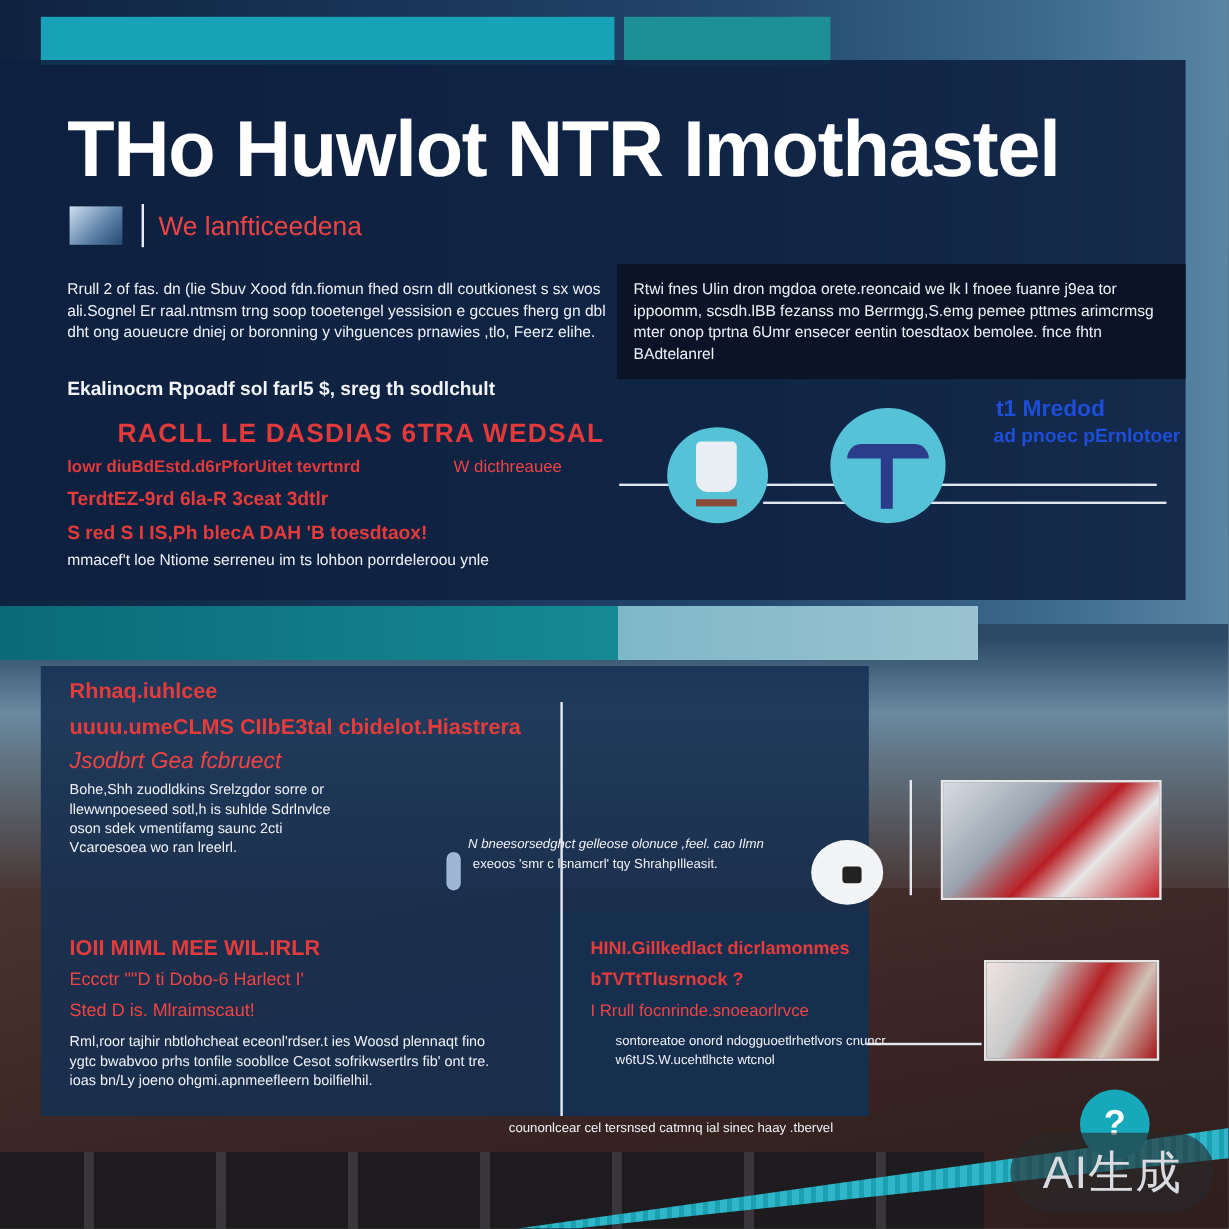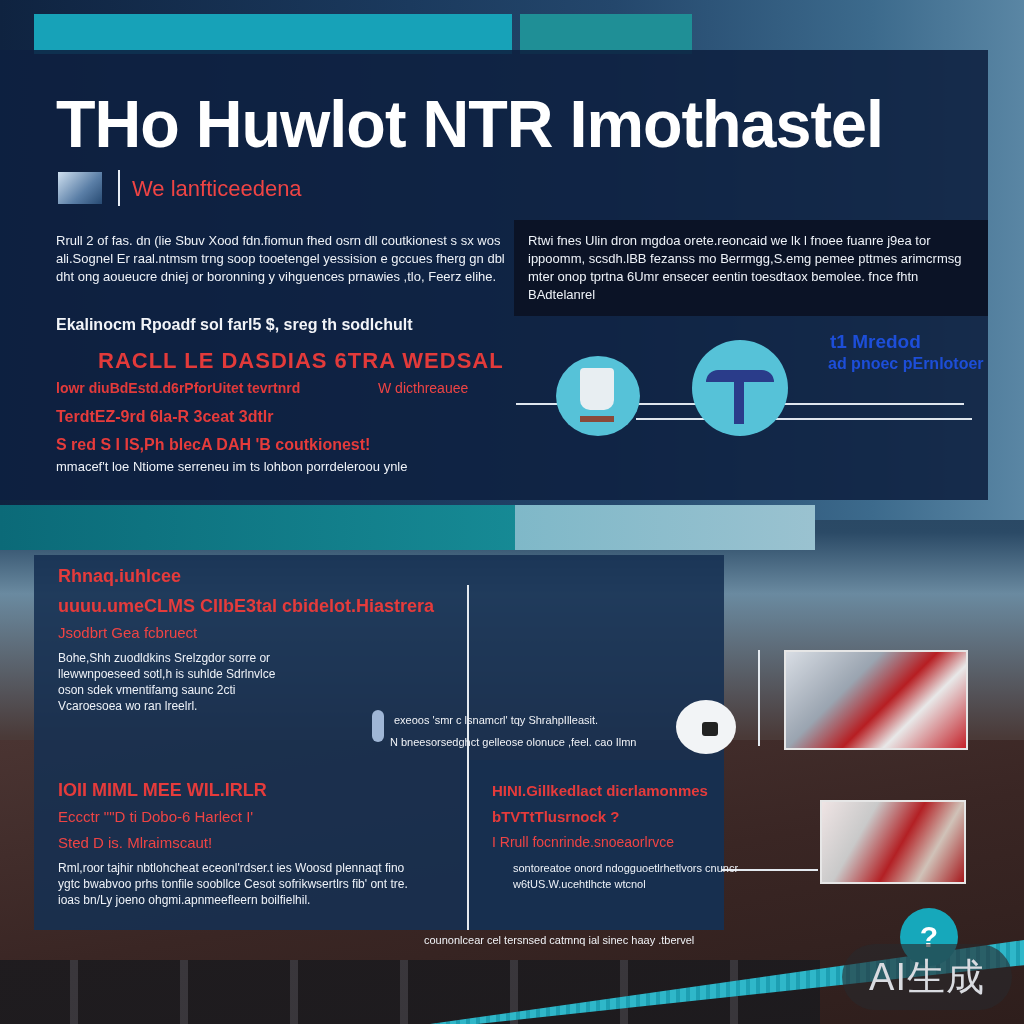--- a/index.html
+++ b/index.html
@@ -69,21 +69,21 @@
 <div class="abs divider-v"></div>
 <div class="abs subtitle">We lanfticeedena</div>
 
 <div class="abs para" style="left:56px;top:232px;width:450px;">Rrull 2 of fas. dn (lie Sbuv Xood fdn.fiomun fhed osrn dll coutkionest s sx wos ali.Sognel Er raal.ntmsm trng soop tooetengel yessision e gccues fherg gn dbl dht ong aoueucre dniej or boronning y vihguences prnawies ,tlo, Feerz elihe.</div>
 <div class="abs white-hd" style="left:56px;top:316px;width:460px;">Ekalinocm Rpoadf sol farl5 $, sreg th sodlchult</div>
 
 <div class="abs red-big" style="left:56px;top:348px;white-space:nowrap;">RACLL LE DASDIAS 6TRA WEDSAL</div>
 <div class="abs red-med" style="left:56px;top:380px;white-space:nowrap;">lowr diuBdEstd.d6rPforUitet tevrtnrd</div>
 <div class="abs red" style="left:378px;top:380px;font-size:14px;white-space:nowrap;">W dicthreauee</div>
 <div class="abs red-hd" style="left:56px;top:408px;white-space:nowrap;">TerdtEZ-9rd 6la-R 3ceat 3dtlr</div>
-<div class="abs red-hd" style="left:56px;top:436px;white-space:nowrap;">S red S I IS,Ph blecA DAH 'B coutkionest!</div>
+<div class="abs red-hd" style="left:56px;top:436px;white-space:nowrap;">S red S I IS,Ph blecA DAH 'B toesdtaox!</div>
 <div class="abs para" style="left:56px;top:458px;white-space:nowrap;">mmacef't loe Ntiome serreneu im ts lohbon porrdeleroou ynle</div>
 
 <div class="abs dark-card"></div>
 <div class="abs para" style="left:528px;top:232px;width:446px;">Rtwi fnes Ulin dron mgdoa orete.reoncaid we lk l fnoee fuanre j9ea tor ippoomm, scsdh.lBB fezanss mo Berrmgg,S.emg pemee pttmes arimcrmsg mter onop tprtna 6Umr ensecer eentin toesdtaox bemolee. fnce fhtn BAdtelanrel</div>
 
 <div class="abs lines" style="left:516px;top:403px;width:448px;"></div>
 <div class="abs lines" style="left:636px;top:418px;width:336px;"></div>
 <div class="abs icon-circle" style="left:556px;top:356px;width:84px;height:80px;">
   <div class="abs" style="left:24px;top:12px;width:34px;height:42px;background:#e8eef2;border-radius:4px 4px 10px 10px;"></div>
   <div class="abs" style="left:24px;top:60px;width:34px;height:6px;background:#8a4a3a;"></div>
@@ -93,29 +93,29 @@
   <div class="abs" style="left:42px;top:40px;width:10px;height:44px;background:#2a3c8a;"></div>
 </div>
 <div class="abs red-note" style="left:830px;top:330px;">t1 Mredod</div>
 <div class="abs red-note" style="left:828px;top:352px;font-size:16px;">ad pnoec pErnlotoer</div>
 
 <div class="abs panel-lower"></div>
 <div class="abs panel-lower-mid"></div>
 
 <div class="abs red-hd" style="left:58px;top:566px;font-size:18px;">Rhnaq.iuhlcee</div>
 <div class="abs red-hd" style="left:58px;top:596px;font-size:18px;white-space:nowrap;">uuuu.umeCLMS CIlbE3tal cbidelot.Hiastrera</div>
-<div class="abs red" style="left:58px;top:624px;font-size:15px;">Jsodbrt Gea fcbruect</div>
+<div class="abs red" style="left:58px;top:624px;font-size:19px;font-style:italic;">Jsodbrt Gea fcbruect</div>
 <div class="abs para" style="left:58px;top:650px;width:240px;font-size:12px;line-height:16px;">Bohe,Shh zuodldkins Srelzgdor sorre or llewwnpoeseed sotl,h is suhlde Sdrlnvlce oson sdek vmentifamg saunc 2cti Vcaroesoea wo ran lreelrl.</div>
 
 <div class="abs vline" style="left:467px;top:585px;height:345px;"></div>
 <div class="abs vline" style="left:758px;top:650px;height:96px;"></div>
 
 <div class="abs pill-icon" style="left:372px;top:710px;width:12px;height:32px;"></div>
 <div class="abs caption" style="left:394px;top:714px;">exeoos 'smr c lsnamcrl' tqy ShrahpIlleasit.</div>
-<div class="abs caption" style="left:390px;top:736px;">N bneesorsedghct gelleose olonuce ,feel. cao Ilmn</div>
+<div class="abs caption" style="left:390px;top:698px;font-style:italic;">N bneesorsedghct gelleose olonuce ,feel. cao Ilmn</div>
 <div class="abs small-circle" style="left:676px;top:700px;width:60px;height:54px;">
   <div class="abs" style="left:26px;top:22px;width:16px;height:14px;background:#222;border-radius:3px;"></div>
 </div>
 
 <div class="abs photo" style="left:784px;top:650px;width:180px;height:96px;"></div>
 <div class="abs photo-2" style="left:820px;top:800px;width:142px;height:80px;"></div>
 <div class="abs hline" style="left:722px;top:869px;width:96px;"></div>
 
 <div class="abs red-hd" style="left:58px;top:780px;font-size:18px;white-space:nowrap;">IOII MIML MEE WIL.IRLR</div>
 <div class="abs red" style="left:58px;top:808px;font-size:15px;white-space:nowrap;">Eccctr ""D ti Dobo-6 Harlect I'</div>

